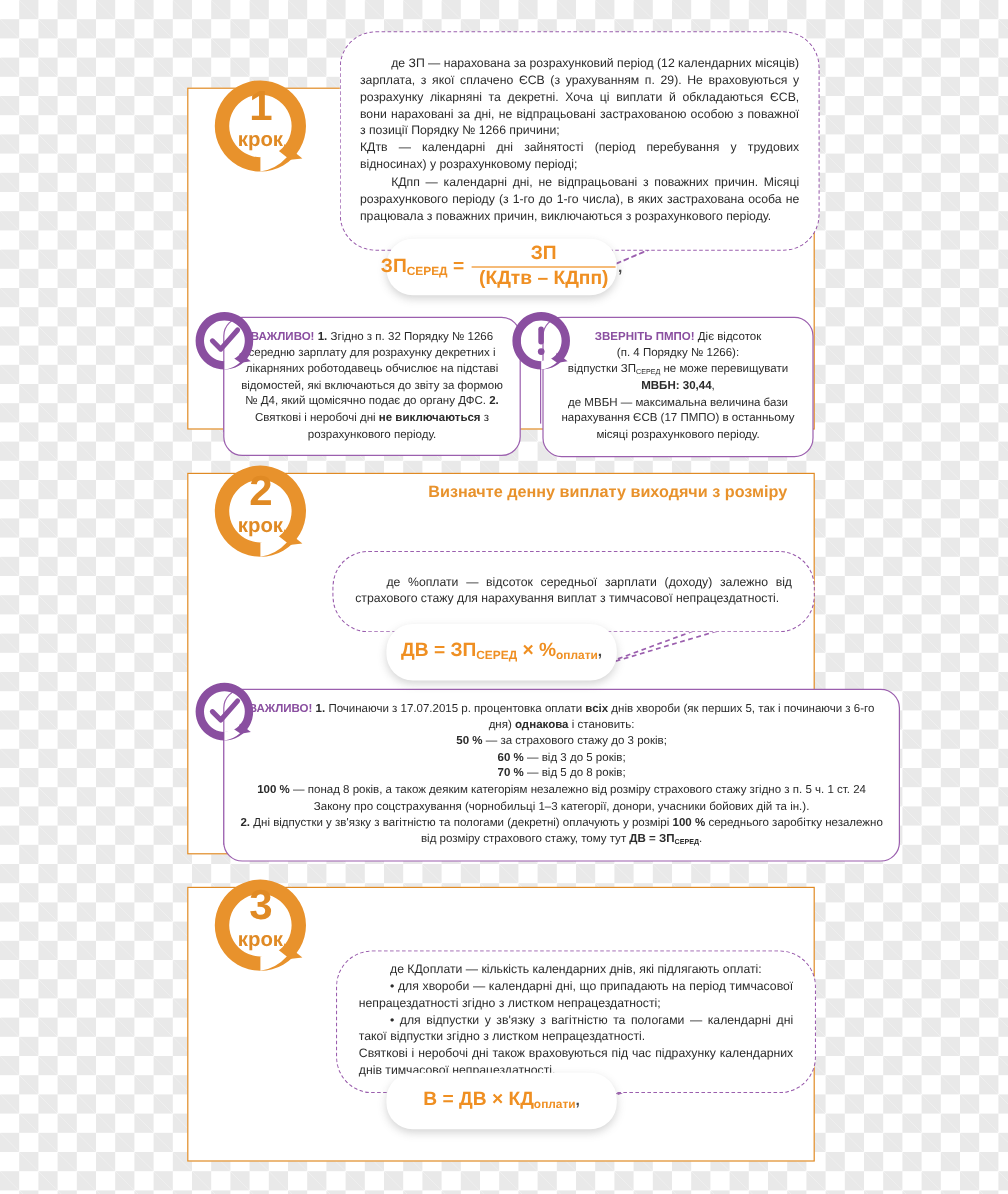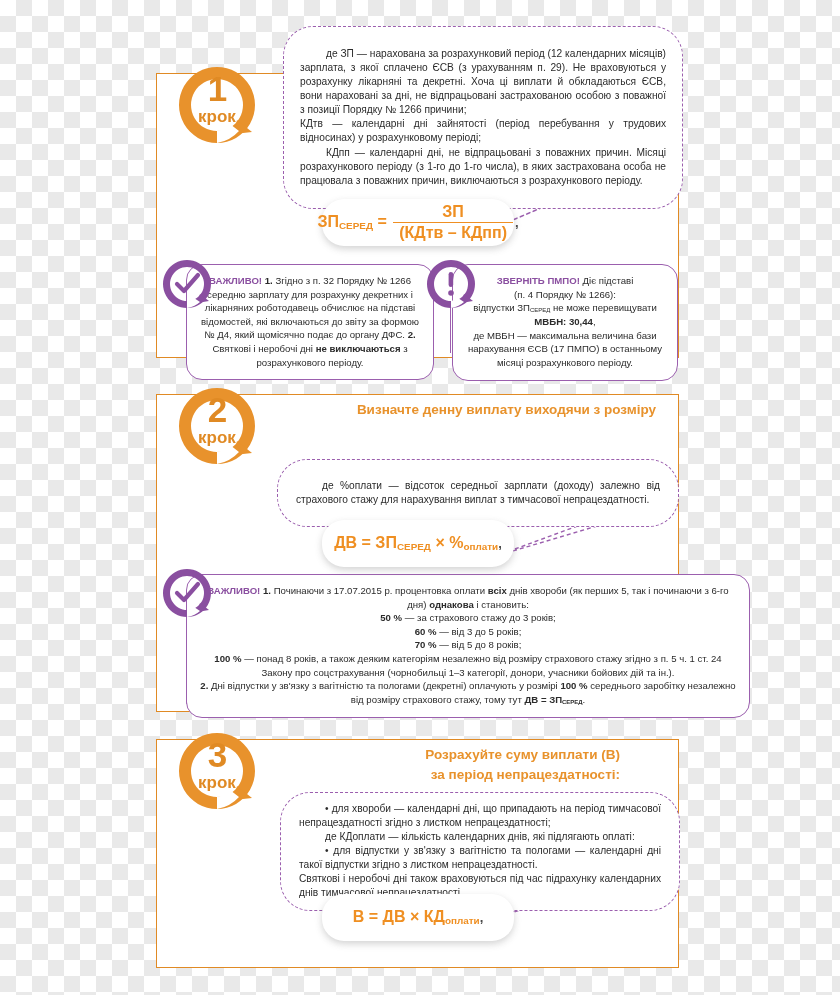--- a/index.html
+++ b/index.html
@@ -260,21 +260,21 @@
       <path d="M40 37 L49 44 L37 46 Z" fill="#8a4fa0"></path>
       <path d="M34 41 a17 17 0 0 1 -7 3 l0 7 a24 24 0 0 0 13 -6 Z" fill="#ffffff"></path>
       <rect x="24.6" y="15" width="4.6" height="15" rx="2.3" fill="#8a4fa0"></rect>
       <circle cx="27" cy="36" r="2.8" fill="#8a4fa0"></circle>
     </svg>
   </div>
   <div class="stem" id="stem-2"></div>
 
   <div class="note" id="note-2">
     <span class="lead">ЗВЕРНІТЬ ПМПО!</span>
-    <span>Діє підставі</span><br>
+    <span>Діє відсоток</span><br>
     <span>(п. 4 Порядку № 1266):</span><br>
     <span>відпустки ЗП</span><sub class="sm">СЕРЕД</sub>
     <span>не може перевищувати</span><br>
     <b>МВБН: 30,44</b><span>,</span><br>
     <span>де МВБН — максимальна величина бази нарахування ЄСВ (17 ПМПО) в останньому місяці розрахункового періоду.</span>
   </div>
 
   <div class="step-frame" id="frame-2"></div>
 
   <div class="step-badge" id="badge-2">
@@ -347,28 +347,24 @@
   <div class="step-badge" id="badge-3">
     <svg viewBox="0 0 86 86" aria-hidden="true">
       <path d="M43 5 a38 38 0 1 1 -0.01 0 Z M43 17 a26 26 0 1 0 0.01 0 Z" fill="#e8922c" fill-rule="evenodd"></path>
       <path d="M63 58 L78 70 L60 72 Z" fill="#e8922c"></path>
       <path d="M56 62 a26 26 0 0 1 -13 7 l0 12 a38 38 0 0 0 22 -12 Z" fill="#ffffff"></path>
     </svg>
     <div class="badge-num">3</div>
     <div class="badge-word">крок</div>
   </div>
 
-  <div class="step-heading" id="heading-3">
-    <span class="hd-line">Розрахуйте суму виплати (В)</span>
-    <span class="hd-line">за період непрацездатності:</span>
-  </div>
 
   <div class="bubble" id="bubble-3">
+    <span class="ind">де КДоплати — кількість календарних днів, які підлягають оплаті:</span>
     <span class="ind">• для хвороби — календарні дні, що припадають на період тимчасової непрацездатності згідно з листком непрацездатності;</span>
-    <span class="ind">де КДоплати — кількість календарних днів, які підлягають оплаті:</span>
     <span class="ind">• для відпустки у зв'язку з вагітністю та пологами — календарні дні такої відпустки згідно з листком непрацездатності.</span>
     <span>Святкові і неробочі дні також враховуються під час підрахунку календарних днів тимчасової непрацездатності.</span>
   </div>
 
   <svg class="tail" id="tail-3" viewBox="0 0 195 68">
     <path d="M188 2 L6 62 L120 16" fill="none" stroke="#9b5fae" stroke-width="1.4" stroke-dasharray="4 3"></path>
   </svg>
 
   <div class="formula" id="formula-3">
     <span class="f-txt">

